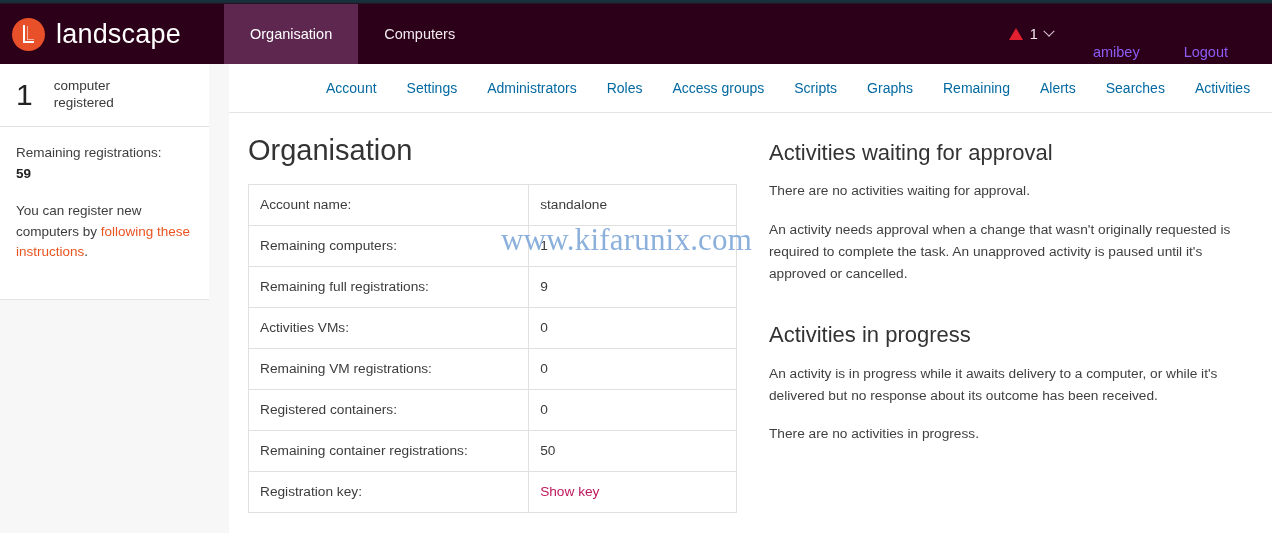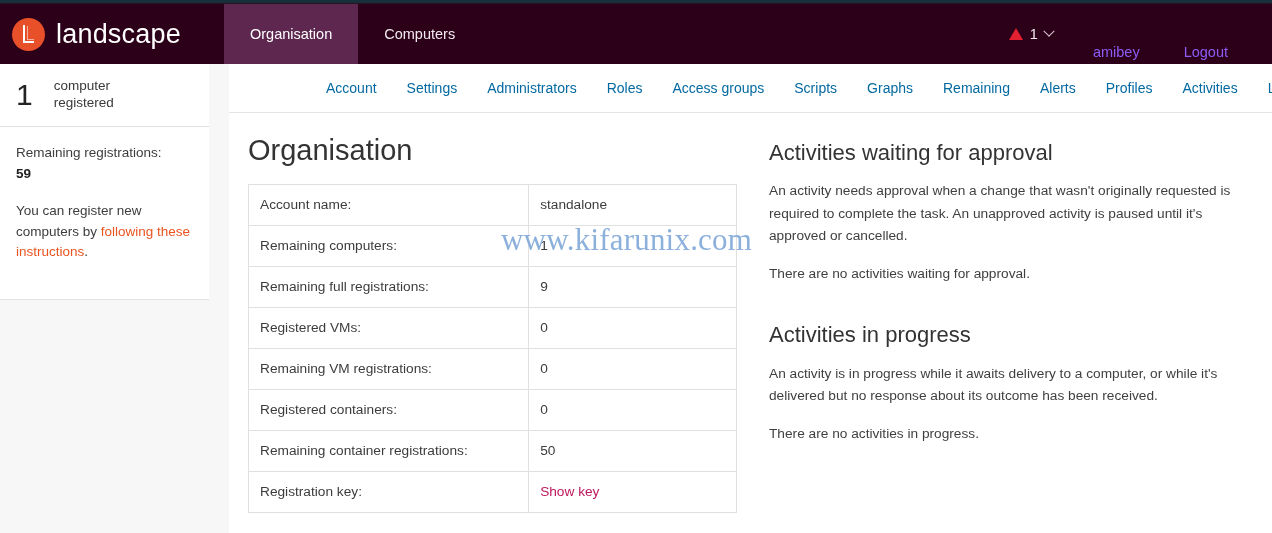--- a/index.html
+++ b/index.html
@@ -320,21 +320,21 @@
     <nav class="tabbar">
       <a href="#">Account</a>
       <a href="#">Settings</a>
       <a href="#">Administrators</a>
       <a href="#">Roles</a>
       <a href="#">Access groups</a>
       <a href="#">Scripts</a>
       <a href="#">Graphs</a>
       <a href="#">Remaining</a>
       <a href="#">Alerts</a>
-      <a href="#">Profiles</a>
+      <a href="#">Searches</a>
       <a href="#">Activities</a>
       <a href="#">Licenses</a>
 
     </nav>
 
     <div class="content-inner">
 
       <div class="col-left">
         <h1 class="page-title">Organisation</h1>
 
@@ -346,21 +346,21 @@
             </tr>
             <tr>
               <td class="k">Remaining computers:</td>
               <td class="v">1</td>
             </tr>
             <tr>
               <td class="k">Remaining full registrations:</td>
               <td class="v">9</td>
             </tr>
             <tr>
-              <td class="k">Registered VMs:</td>
+              <td class="k">Activities VMs:</td>
               <td class="v">0</td>
             </tr>
             <tr>
               <td class="k">Remaining VM registrations:</td>
               <td class="v">0</td>
             </tr>
             <tr>
               <td class="k">Registered containers:</td>
               <td class="v">0</td>
             </tr>
@@ -371,22 +371,22 @@
             <tr>
               <td class="k">Registration key:</td>
               <td class="v"><a href="#">Show key</a></td>
             </tr>
           </tbody>
         </table>
       </div>
 
       <div class="col-right">
         <h2>Activities waiting for approval</h2>
+        <p>There are no activities waiting for approval.</p>
         <p>An activity needs approval when a change that wasn't originally requested is required to complete the task. An unapproved activity is paused until it's approved or cancelled.</p>
-        <p>There are no activities waiting for approval.</p>
 
         <h2 class="second">Activities in progress</h2>
         <p>An activity is in progress while it awaits delivery to a computer, or while it's delivered but no response about its outcome has been received.</p>
         <p>There are no activities in progress.</p>
       </div>
 
     </div>
 
     <div class="watermark">www.kifarunix.com</div>
 

